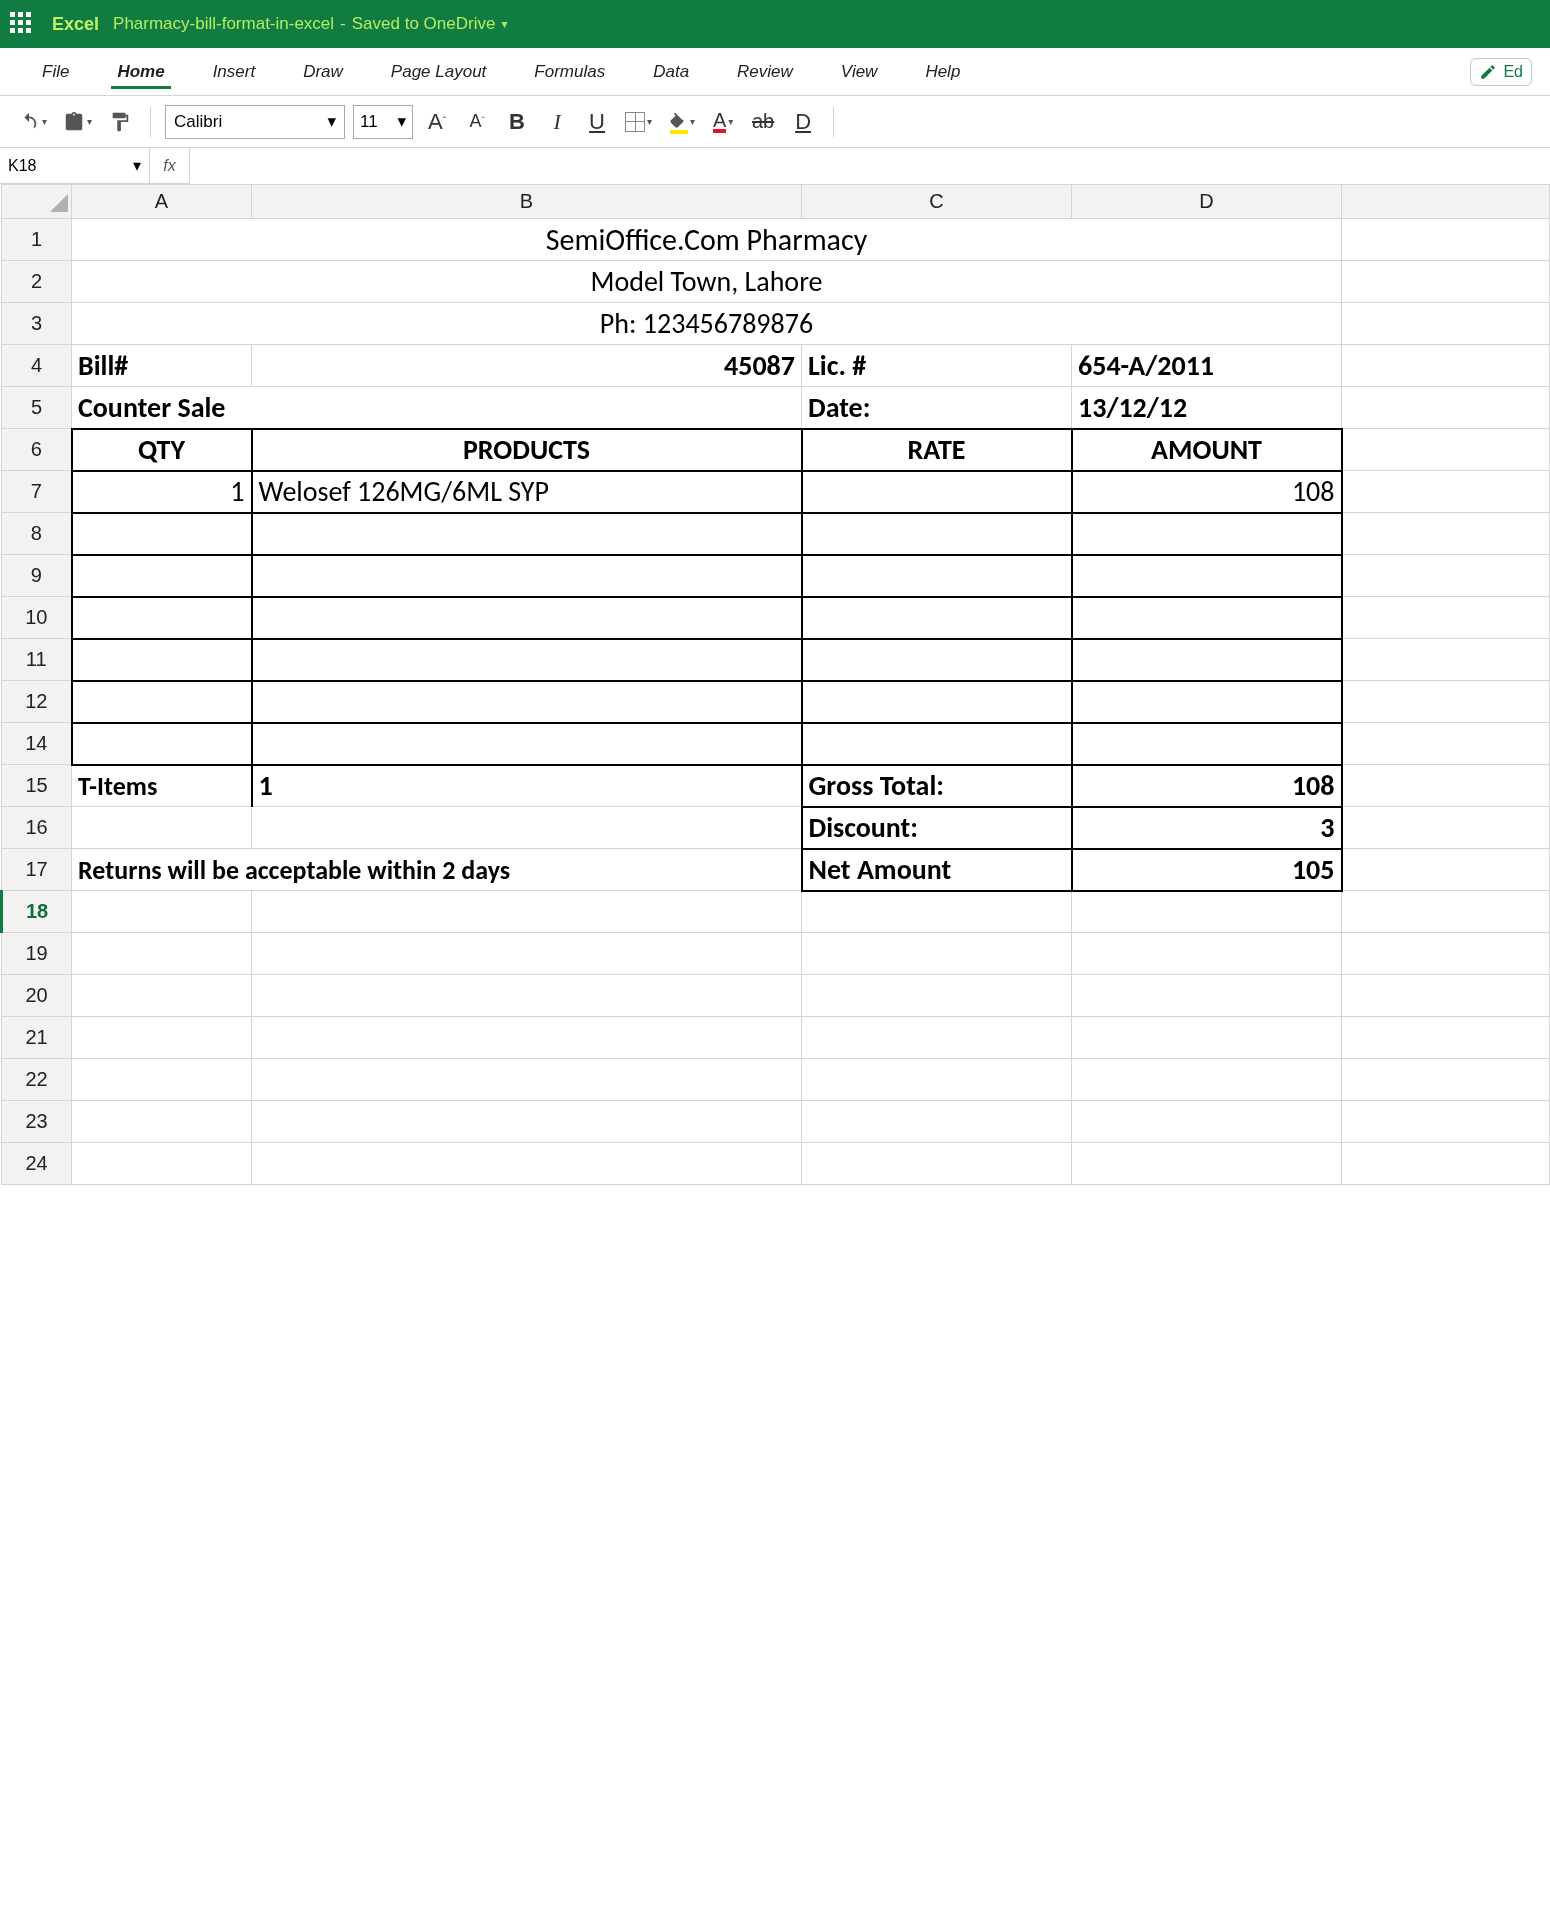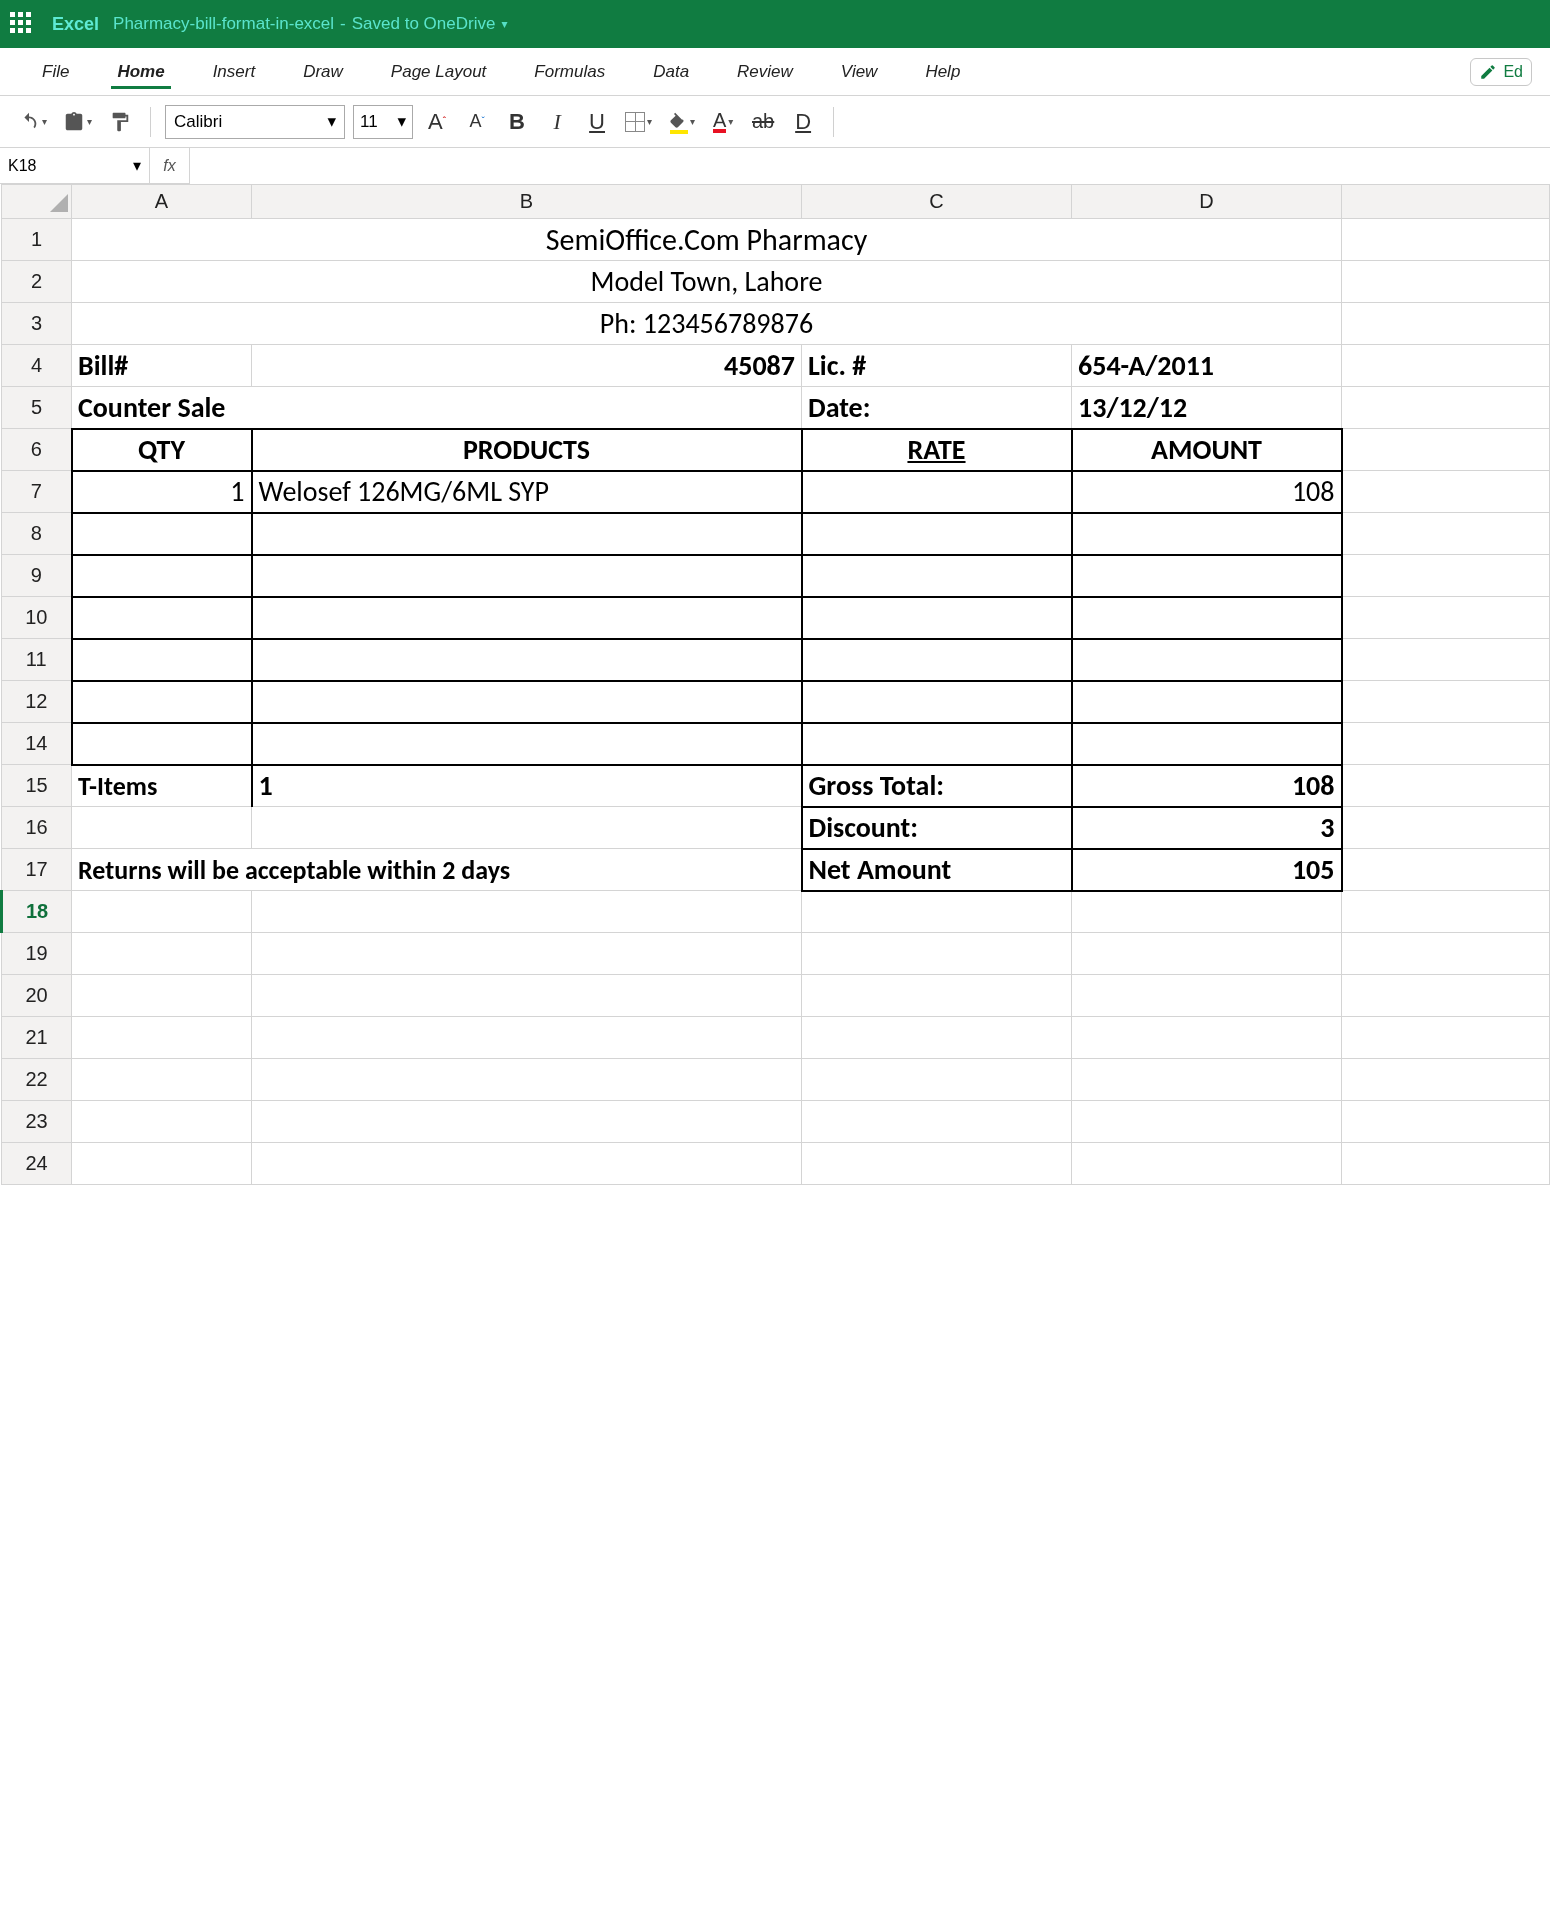--- a/index.html
+++ b/index.html
@@ -6,21 +6,21 @@
   html, body {
     margin: 0; padding: 0;
     font-family: 'Segoe UI', Arial, sans-serif;
     font-size: 14px;
     background: #fff;
     width: 1550px;
   }
   
   .title-bar {
     background: #107c41;
-    color: #5eead4;
+    color: #bef264;
     height: 48px;
     display: flex;
     align-items: center;
     padding: 0 10px;
   }
   .waffle {
     width: 24px; height: 24px;
     display: grid;
     grid-template-columns: repeat(3,5px);
     grid-template-rows: repeat(3,5px);
@@ -360,21 +360,21 @@
     <td colspan="2" class="b" style="font-size:28px;">Counter Sale</td>
     <td class="b" style="font-size:28px;">Date:</td>
     <td class="b" style="font-size:28px;">13/12/12</td>
         <td></td>
       </tr>
 
   <tr>
         <th class="row-hdr">6</th>
     <td class="b c bt bb bl br" style="font-size:28px;">QTY</td>
     <td class="b c bt bb br" style="font-size:28px;">PRODUCTS</td>
-    <td class="b c bt bb br" style="font-size:28px;text-decoration:underline;">RATE</td>
+    <td class="b c bt bb br" style="font-size:28px;">RATE</td>
     <td class="b c bt bb br" style="font-size:28px;">AMOUNT</td>
         <td></td>
       </tr>
 
   <tr>
         <th class="row-hdr">7</th>
     <td class="r bt bb bl br" style="font-size:28px;">1</td>
     <td class="bt bb br" style="font-size:28px;border-radius:13px;">Welosef 126MG/6ML SYP</td>
     <td class="bt bb br"></td>
     <td class="r bt bb br" style="font-size:28px;">108</td>

